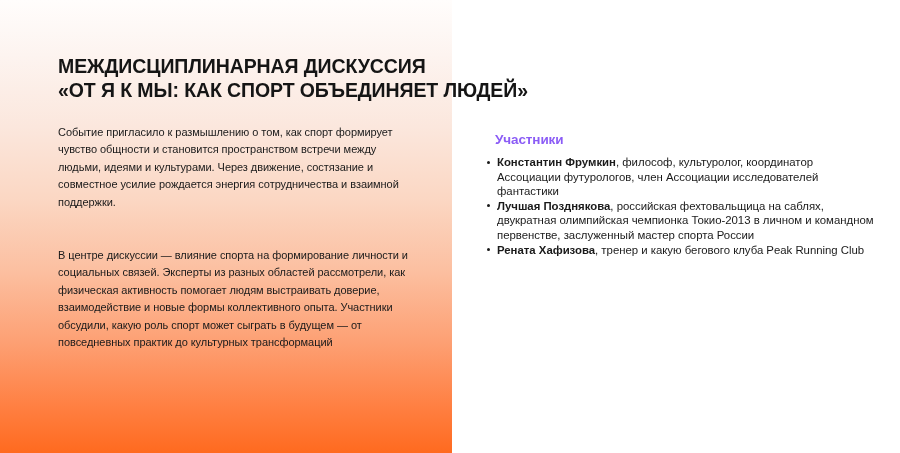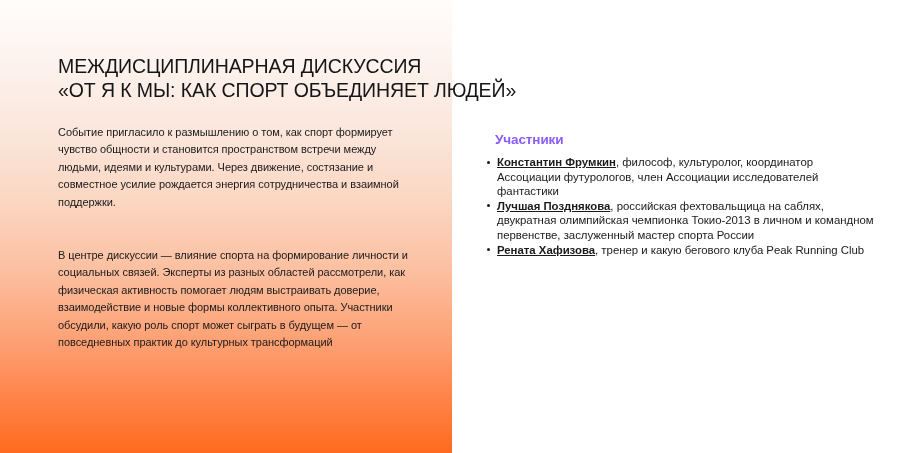--- a/index.html
+++ b/index.html
@@ -49,21 +49,21 @@
   }
 
   .slide-title {
     position: absolute;
     top: 54px;
     left: 0;
     width: 420px;
     margin: 0;
     font-size: 19.5px;
     line-height: 24px;
-    font-weight: normal;
+    font-weight: bold;
     letter-spacing: -0.1px;
     color: #151515;
     white-space: nowrap;
   }
   .slide-title .title-line { display: block; }
 
   .body-paragraph {
     position: absolute;
     left: 0;
     width: 352px;
@@ -122,21 +122,20 @@
     left: 0;
     top: 5.5px;
     width: 3.2px;
     height: 3.2px;
     border-radius: 50%;
     background: #1a1a1a;
   }
 
   .participant-name {
     font-weight: bold;
-    text-decoration: underline;
   }
 </style>
 </head>
 <body>
 
 <div class="slide">
 
   <div class="gradient-panel"></div>
 
   <div class="left-content">

